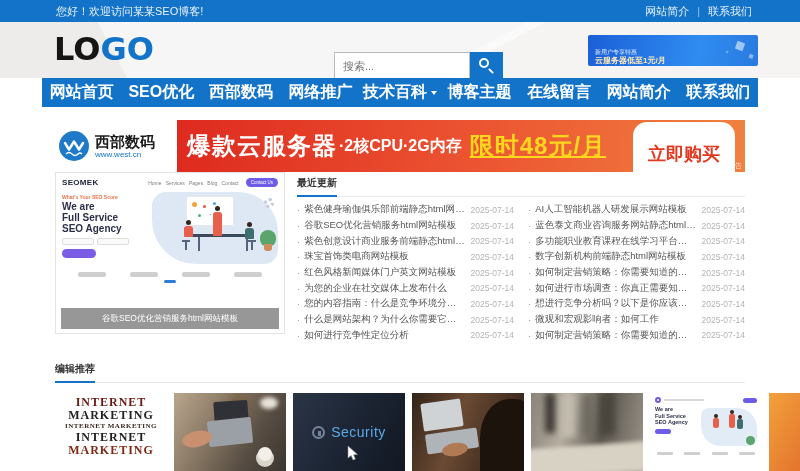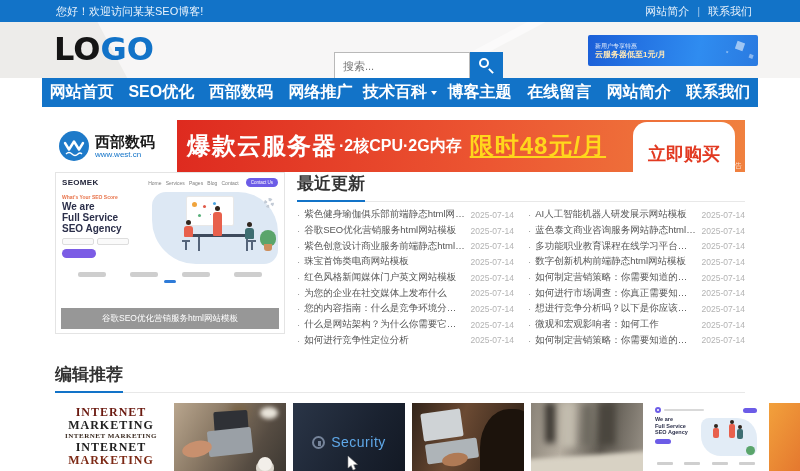--- a/index.html
+++ b/index.html
@@ -27,21 +27,21 @@
   .searchbox { position:absolute; left:292px; top:14px; display:flex;margin-top:16px; }
   .searchbox input { width:136px; height:28px; border:1px solid #b9b9b9; background:#fff;
     padding:0 8px; font-size:11px; color:#333; outline:none; }
   .searchbox button { width:33px; height:28px; background:#1273c8; border:none;
     position:relative; cursor:pointer; }
   .mag { position:absolute; left:9px; top:6px; width:10px; height:10px;
     border:2px solid #fff; border-radius:50%; }
   .mag::after { content:""; position:absolute; width:2px; height:6px; background:#fff;
     left:9px; top:8px; transform:rotate(-45deg); }
   .promo-ad { position:absolute; left:546px; top:13px; width:170px; height:31px;
-    border-radius:2px; overflow:hidden; cursor:pointer; color:#fff; padding:8px 7px;
+    border-radius:2px; overflow:hidden; cursor:pointer; color:#fff; padding:14px 7px;
     background:linear-gradient(100deg,#1b5fd8 0%, #2f8cf0 65%, #2a7ae0 100%); }
   .promo-ad::after { content:""; position:absolute; right:14px; top:7px; width:8px; height:8px;
     background:rgba(255,255,255,.55); transform:rotate(20deg);
     box-shadow:14px 6px 0 -2px rgba(255,255,255,.45), -10px 10px 0 -3px rgba(255,255,255,.4),
     26px -2px 0 -4px rgba(255,255,255,.5), 8px 14px 0 -4px rgba(255,255,255,.35); }
   .promo-l1 { font-size:6px; line-height:7px; opacity:.9; }
   .promo-l2 { font-size:8px; line-height:9px; font-weight:bold; color:#ffe9b8; }
   .promo-btn { display:inline-block; margin-top:2px; background:#f5a43c; color:#5a3000;
     font-size:6px; line-height:8px; padding:0 7px; border-radius:5px; }
   
@@ -109,21 +109,21 @@
   .ms-partners { display:flex; justify-content:space-around; align-items:center; margin-top:2px;
     padding:0 10px; }
   .ms-partner { width:28px; height:5px; background:#c6c6c6; border-radius:2px; opacity:.85; }
   .ms-dot { width:12px; height:3px; background:#2e7bd8; border-radius:2px; margin:3px auto 0; }
   .slider-caption { position:absolute; left:5px; right:5px; bottom:4px; height:21px;
     background:rgba(125,125,125,.8); color:#fff; font-size:8.5px; display:flex;
     align-items:center; justify-content:center; }
   
   .recent { flex:1; min-width:0; }
   .sec-head { border-bottom:1px solid #e8e8e8; }
-  .sec-title { display:inline-block; font-size:17px; font-weight:bold; color:#333;
+  .sec-title { display:inline-block; font-size:10px; font-weight:bold; color:#333;
     padding-bottom:5px; border-bottom:2px solid #1273c8; margin-bottom:-1px; }
   .recent-cols { display:flex; gap:14px; margin-top:5px; }
   .recent-col { flex:1; min-width:0; }
   .recent-item { display:flex; align-items:center; height:15.7px; font-size:9.5px; color:#555; }
   .bullet { color:#999; margin-right:4px; flex:none; }
   .ri-title { flex:1; min-width:0; white-space:nowrap; overflow:hidden; text-overflow:ellipsis;
     cursor:pointer; }
   .ri-date { color:#b3b3b3; font-size:8.5px; margin-left:5px; flex:none; }
   
   .recommend { width:690px; margin:15px auto 0; }

